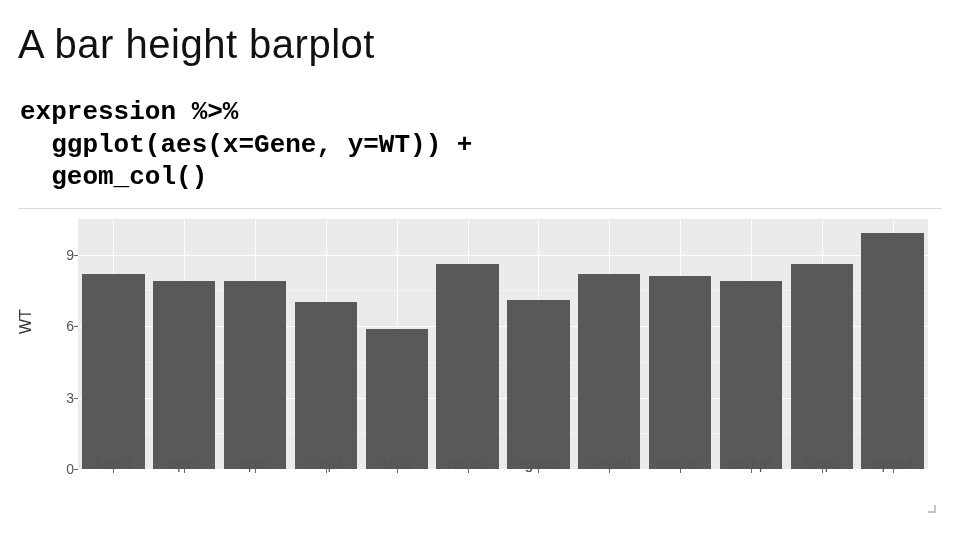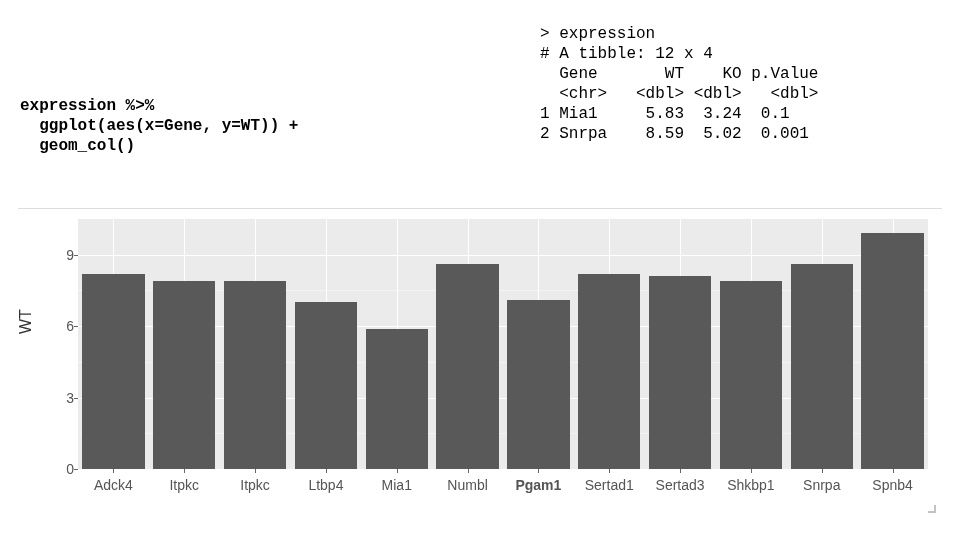--- a/index.html
+++ b/index.html
@@ -27,21 +27,21 @@
     font-weight: 300;
     letter-spacing: 0.5px;
     color: #111;
   }
 
   .code-block {
     position: absolute;
     left: 20px;
     top: 96px;
     font-family: "Courier New", monospace;
-    font-size: 16px;
+    font-size: 26px;
     font-weight: bold;
     line-height: 1.25;
     white-space: pre;
     color: #000;
   }
 
   .console-block {
     position: absolute;
     left: 540px;
     top: 24px;
@@ -110,21 +110,21 @@
   }
   .y-tick-mark {
     position: absolute;
     left: 56px;
     width: 4px;
     height: 1px;
     background: #666;
   }
   .x-tick-label {
     position: absolute;
-    top: 268px;
+    top: 247px;
     font-size: 14px;
     color: #555;
     text-align: center;
     transform: translateX(-50%);
   }
   .x-tick-mark {
     position: absolute;
     top: 260px;
     width: 1px;
     height: 4px;
@@ -154,31 +154,26 @@
     background: #888;
   }
   .resize-handle::before { right:0; bottom:0; width:2px; height:8px; }
   .resize-handle::after  { right:0; bottom:0; width:8px; height:2px; }
 </style>
 </head>
 <body>
 
 <div class="slide">
 
+  <div class="title">A bar height barplot</div>
 
   <div class="code-block">expression %&gt;%
   ggplot(aes(x=Gene, y=WT)) +
   geom_col()</div>
 
-  <div class="console-block">&gt; expression
-# A tibble: 12 x 4
-  Gene       WT    KO p.Value
-  &lt;chr&gt;   &lt;dbl&gt; &lt;dbl&gt;   &lt;dbl&gt;
-1 Mia1     5.83  3.24  0.1
-2 Snrpa    8.59  5.02  0.001</div>
 
   <div class="chart-frame">
     <div class="y-axis-label">WT</div>
 
     <div class="plot-panel" id="plot-panel">
         <div class="grid-h" style="top: 250px;"></div>
         <div class="grid-h" style="top: 178.571px;"></div>
         <div class="grid-h" style="top: 107.143px;"></div>
         <div class="grid-h" style="top: 35.7143px;"></div>
         <div class="grid-h minor" style="top: 214.286px;"></div>

